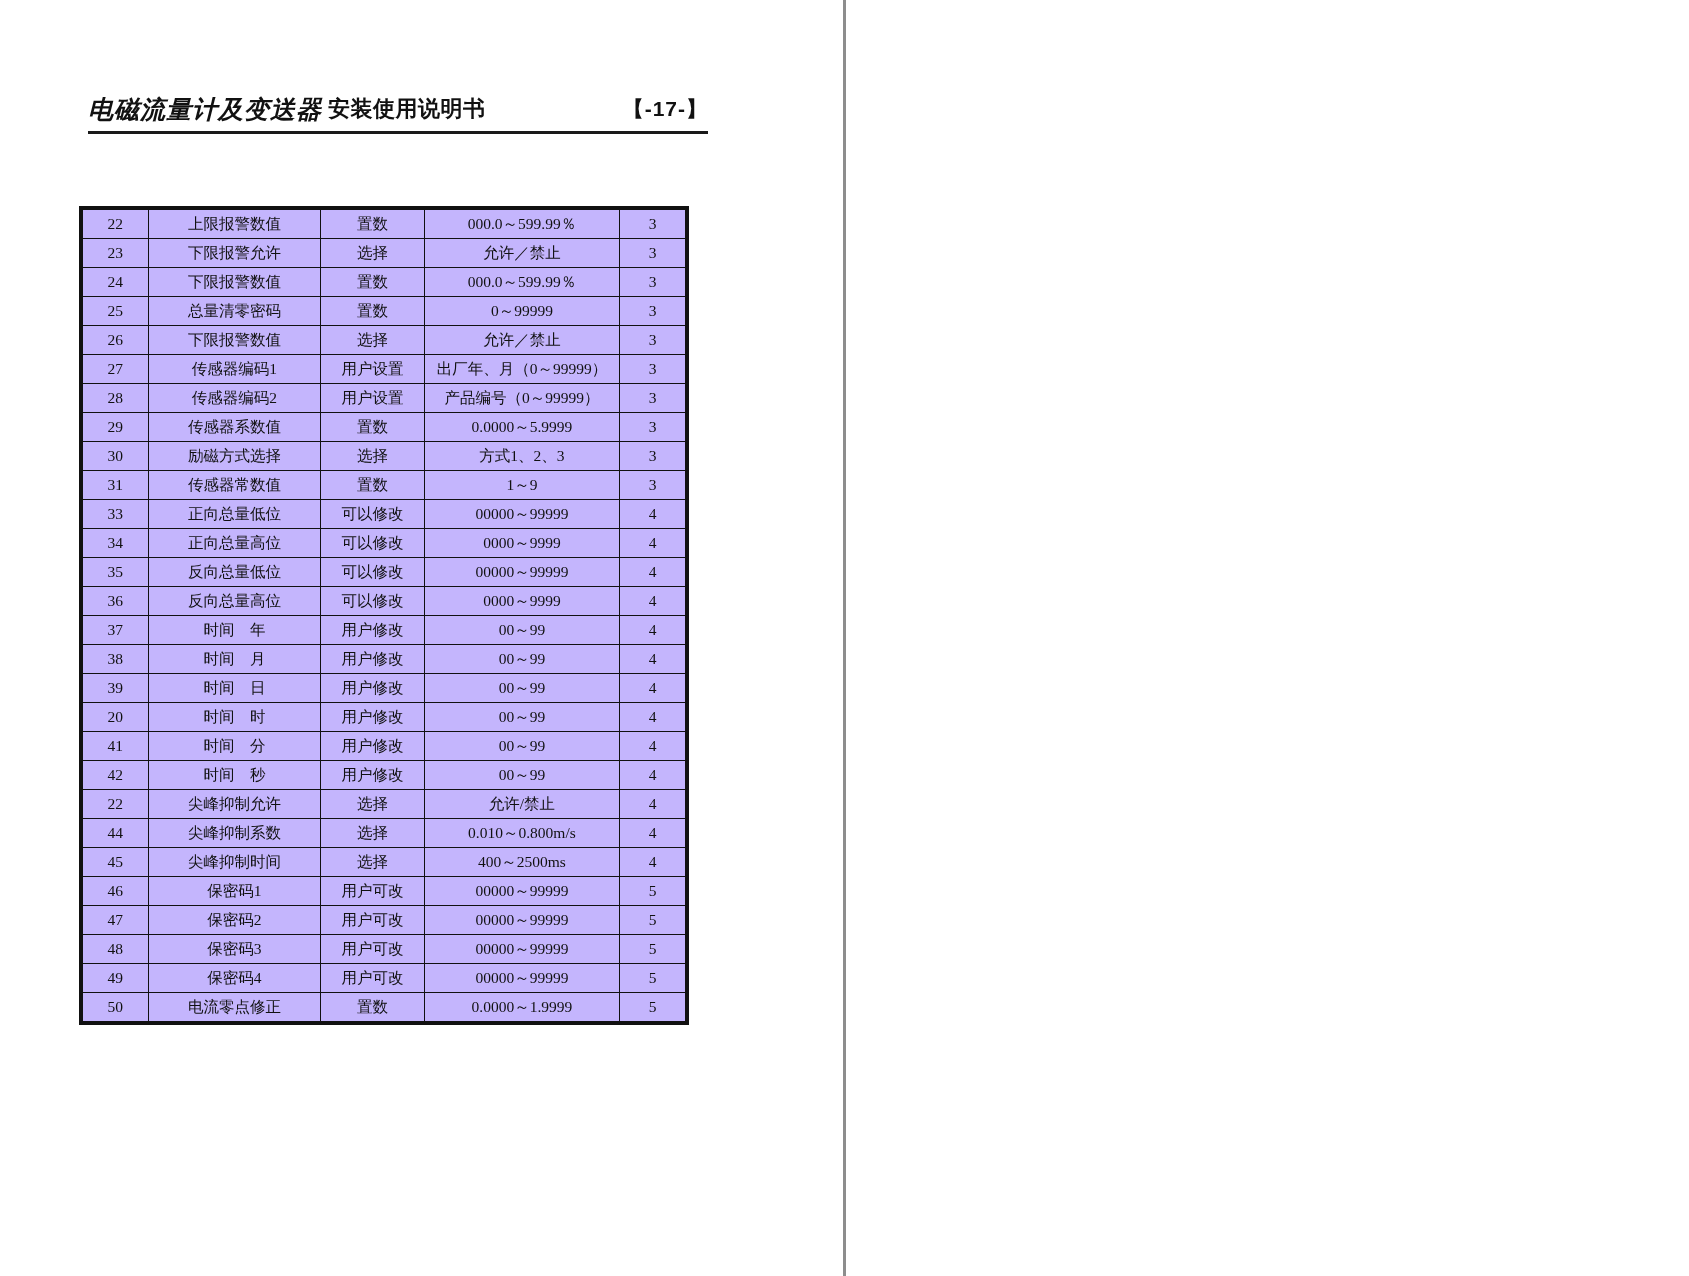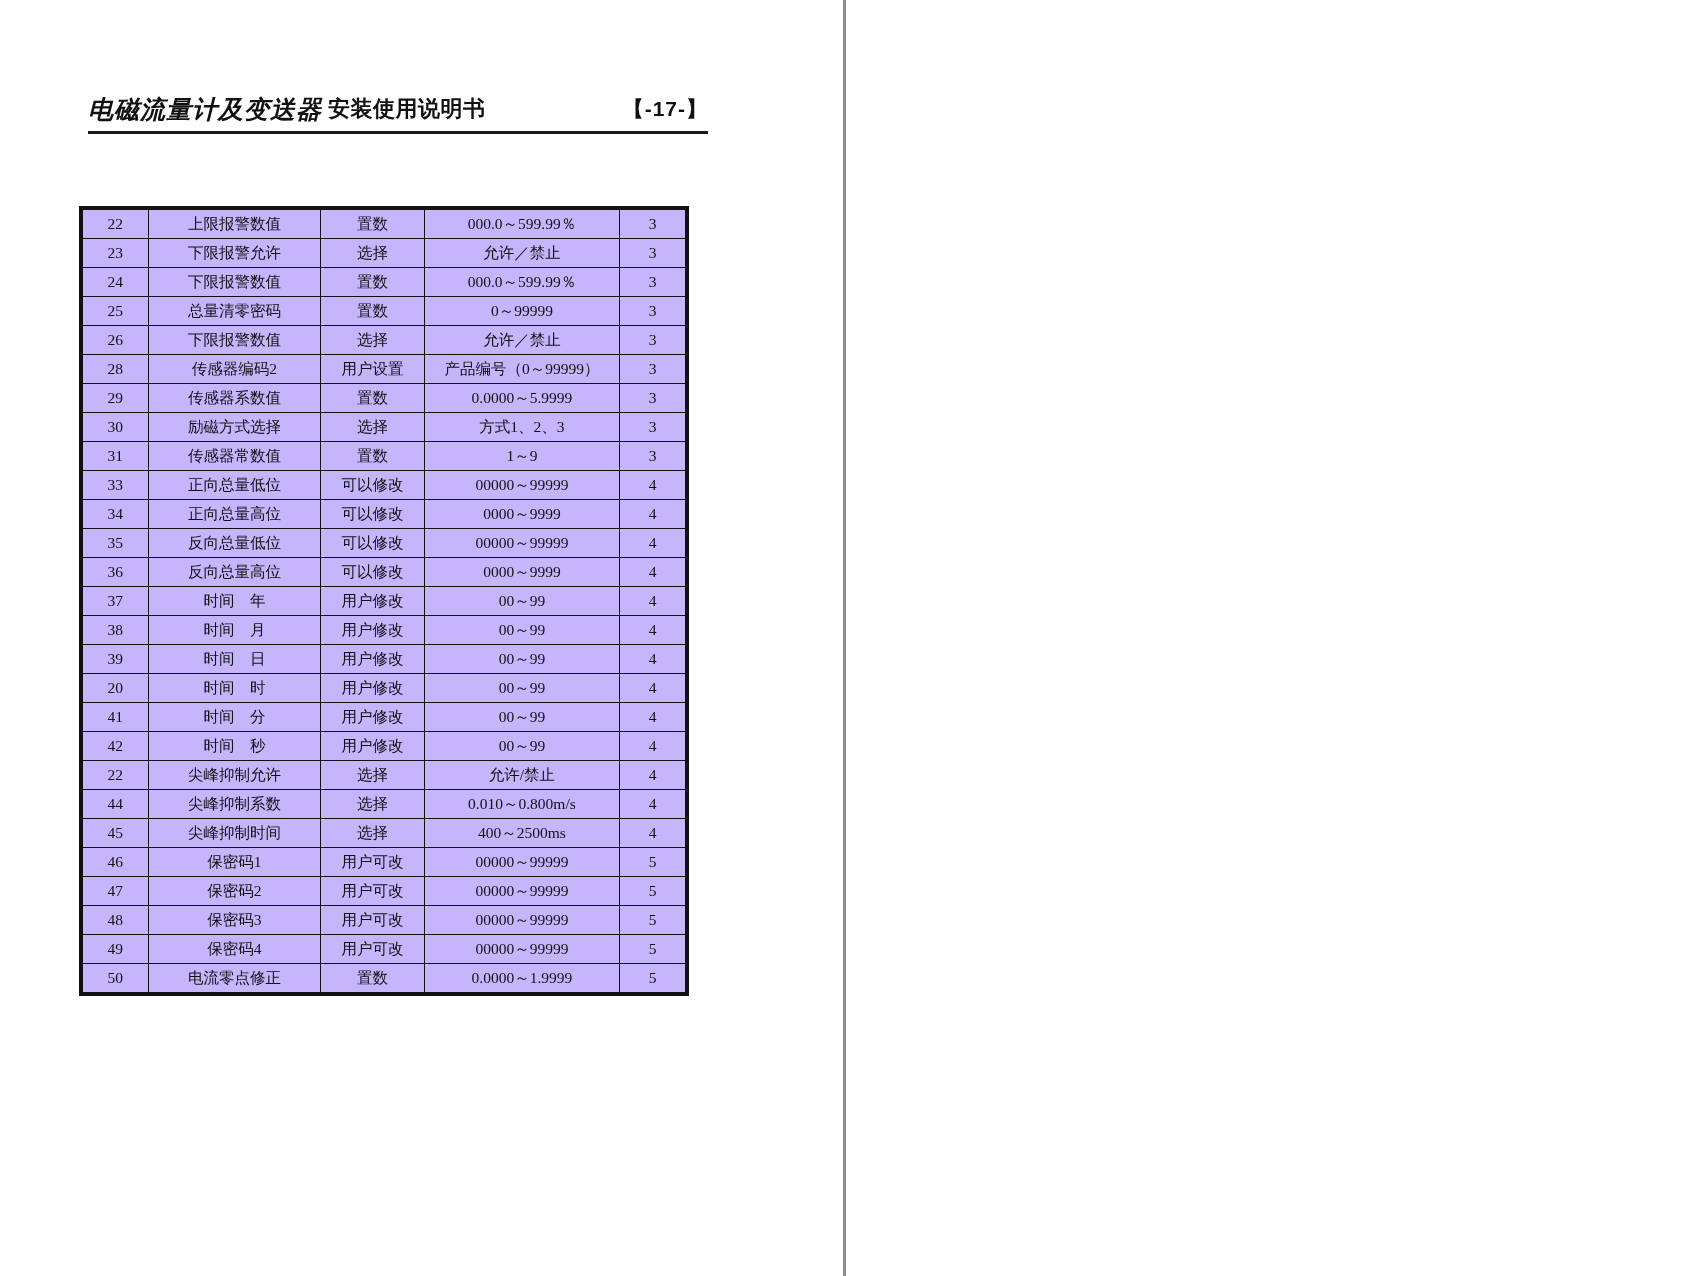--- a/index.html
+++ b/index.html
@@ -150,20 +150,27 @@
               <td class="c-lvl">3</td>
             </tr>
           <tr>
               <td class="c-no">26</td>
               <td class="c-name">下限报警数值</td>
               <td class="c-type">选择</td>
               <td class="c-range">允许／禁止</td>
               <td class="c-lvl">3</td>
             </tr>
           <tr>
+              <td class="c-no">27</td>
+              <td class="c-name">传感器编码1</td>
+              <td class="c-type">用户设置</td>
+              <td class="c-range">出厂年、月（0～99999）</td>
+              <td class="c-lvl">3</td>
+            </tr>
+          <tr>
               <td class="c-no">28</td>
               <td class="c-name">传感器编码2</td>
               <td class="c-type">用户设置</td>
               <td class="c-range">产品编号（0～99999）</td>
               <td class="c-lvl">3</td>
             </tr>
           <tr>
               <td class="c-no">29</td>
               <td class="c-name">传感器系数值</td>
               <td class="c-type">置数</td>

